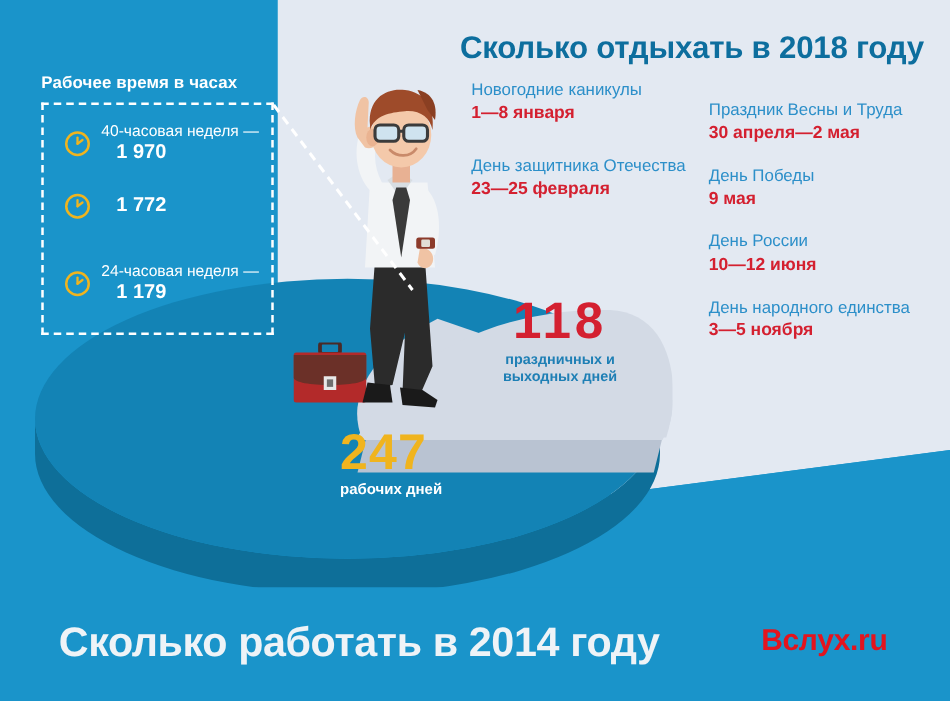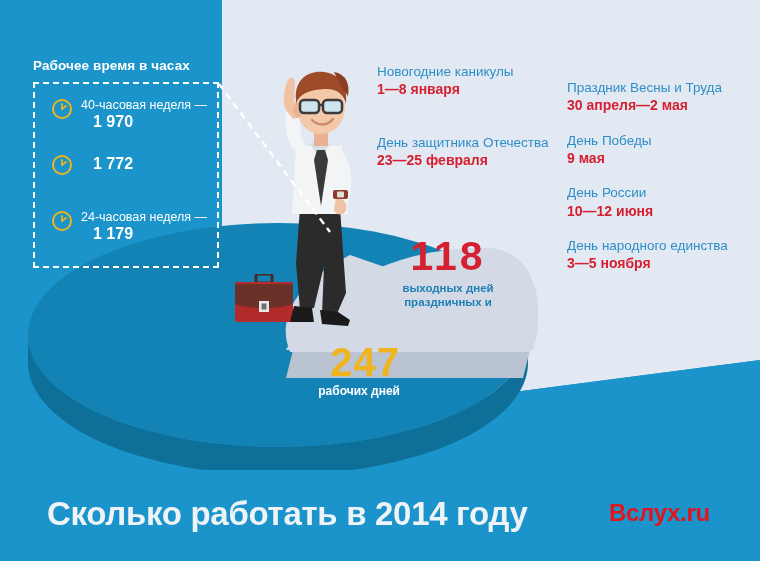--- a/index.html
+++ b/index.html
@@ -30,21 +30,21 @@
   .wh-title{
     position:absolute;left:33px;top:58px;z-index:5;
     color:#ffffff;font-weight:bold;font-size:13.5px;letter-spacing:.1px;
     white-space:nowrap;
     text-align:center;
   }
   .wh-box{
     position:absolute;left:33px;top:82px;width:186px;height:186px;
     border:2px dashed #ffffff;z-index:5;box-sizing:border-box;
   }
-  .wh-row{position:absolute;left:16px;display:flex;gap:8px;}
+  .wh-row{position:absolute;left:16px;display:flex;align-items:center;gap:8px;}
   .wh-row.r1{top:14px;}
   .wh-row.r2{top:70px;}
   .wh-row.r3{top:126px;}
   .clock-ico{width:22px;height:22px;flex:0 0 22px;}
   .wh-txt{line-height:1.15;}
   .wh-label{color:#ffffff;font-size:12.5px;white-space:nowrap;}
   .wh-value{color:#ffffff;font-size:16px;font-weight:bold;margin-top:1px;margin-left:12px;}
 
   .connector{position:absolute;left:0;top:0;width:760px;height:470px;z-index:5;pointer-events:none;}
 
@@ -62,21 +62,21 @@
   .hol-date{color:#d42030;font-size:14px;font-weight:bold;margin-top:1px;}
 
   
   .pie-wrap{position:absolute;left:18px;top:200px;width:520px;height:270px;z-index:3;}
   .pie-wrap svg{display:block;}
 
   
   .lbl-118{position:absolute;left:378px;top:236px;z-index:5;text-align:center;width:140px;}
   .num-118{color:#d42030;font-size:41px;font-weight:bold;letter-spacing:3px;line-height:1;}
   .sub-118{color:#1e7fb5;font-size:11.5px;font-weight:bold;line-height:1.2;margin-top:5px;}
-  .lbl-247{position:absolute;left:272px;top:342px;z-index:5;text-align:right;width:128px;}
+  .lbl-247{position:absolute;left:272px;top:342px;z-index:5;text-align:left;width:128px;}
   .num-247{color:#f0b41e;font-size:40px;font-weight:bold;letter-spacing:1px;line-height:1;}
   .sub-247{color:#ffffff;font-size:12px;font-weight:bold;margin-top:2px;}
 
   
   .briefcase{position:absolute;left:233px;top:274px;z-index:4;}
 
   
   .man{position:absolute;left:262px;top:58px;z-index:4;}
 
   
@@ -202,27 +202,28 @@
         <line x1="11" y1="11" x2="15" y2="8" stroke="#f0b41e" stroke-width="1.8" stroke-linecap="round"></line>
       </svg>
       <div class="wh-txt">
         <div class="wh-label">24-часовая неделя —</div>
         <div class="wh-value">1 179</div>
       </div>
     </div>
 
   </div>
 
+  <div class="right-title">Сколько отдыхать в 2018 году</div>
 
   <div class="hol-col c1">
     <div class="hol">
       <div class="hol-name">Новогодние каникулы</div>
       <div class="hol-date">1—8 января</div>
     </div>
-    <div class="hol" style="margin-top:36px">
+    <div class="hol" style="margin-top:26px">
       <div class="hol-name">День защитника Отечества</div>
       <div class="hol-date">23—25 февраля</div>
     </div>
   </div>
 
   <div class="hol-col c2">
     <div class="hol" style="margin-top:18px">
       <div class="hol-name">Праздник Весны и Труда</div>
       <div class="hol-date">30 апреля—2 мая</div>
     </div>
@@ -236,22 +237,22 @@
     </div>
     <div class="hol" style="margin-top:18px">
       <div class="hol-name">День народного единства</div>
       <div class="hol-date">3—5 ноября</div>
     </div>
   </div>
 
   <div class="lbl-118">
     <div class="num-118">118</div>
     <div class="sub-118">
+      <div>праздничных и</div>
       <div>выходных дней</div>
-      <div>праздничных и</div>
     </div>
   </div>
 
   <div class="lbl-247">
     <div class="num-247">247</div>
     <div class="sub-247">рабочих дней</div>
   </div>
 
   <div class="bottom-band"></div>
   <div class="bottom-title">Сколько работать в 2014 году</div>

